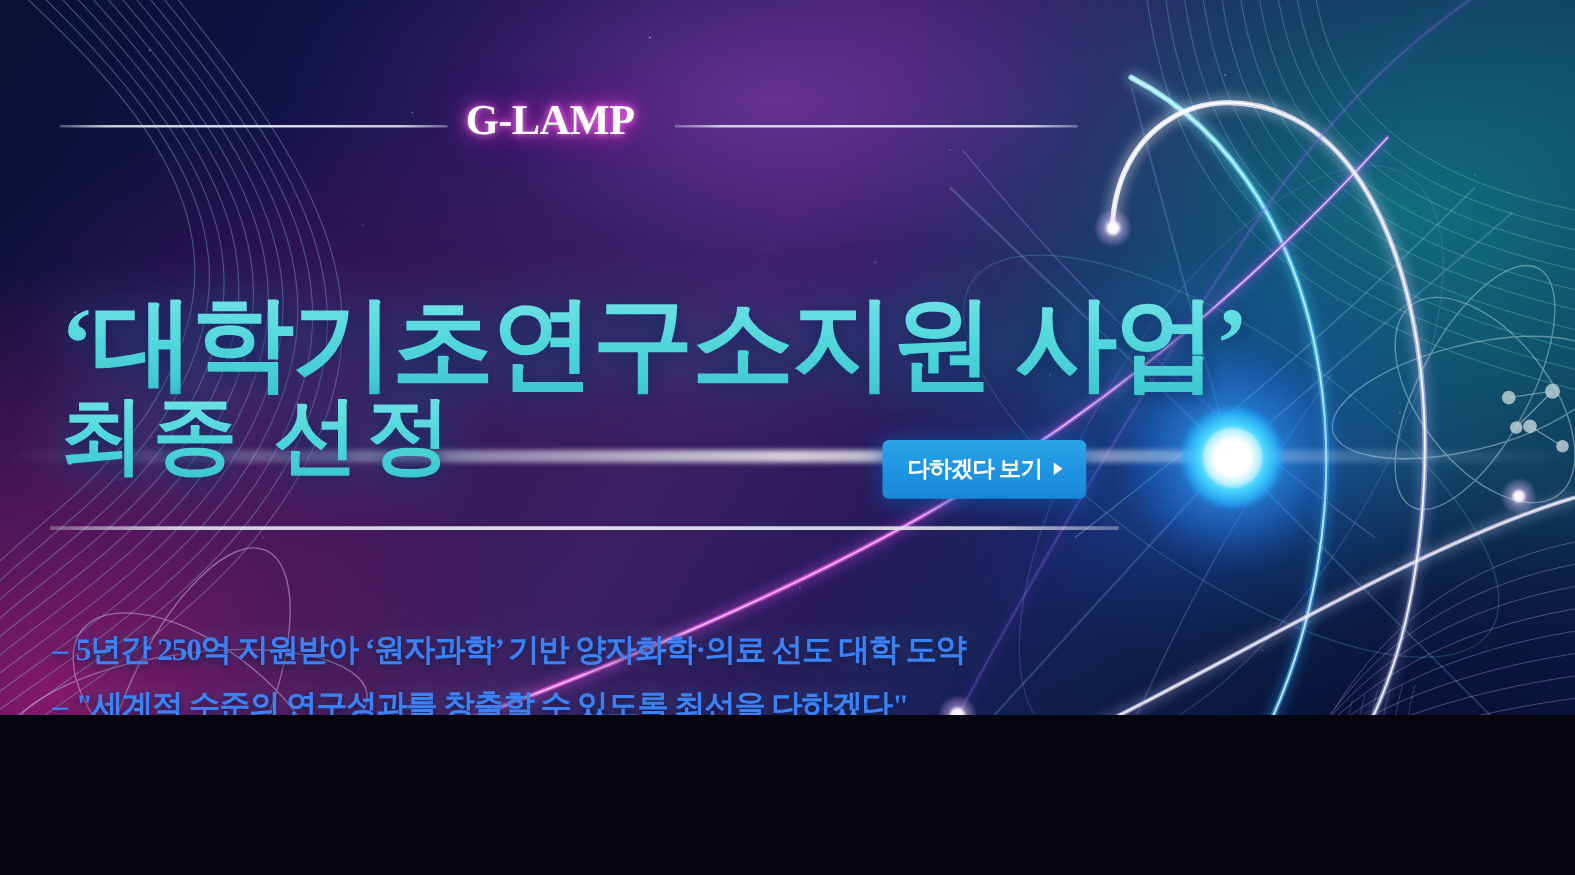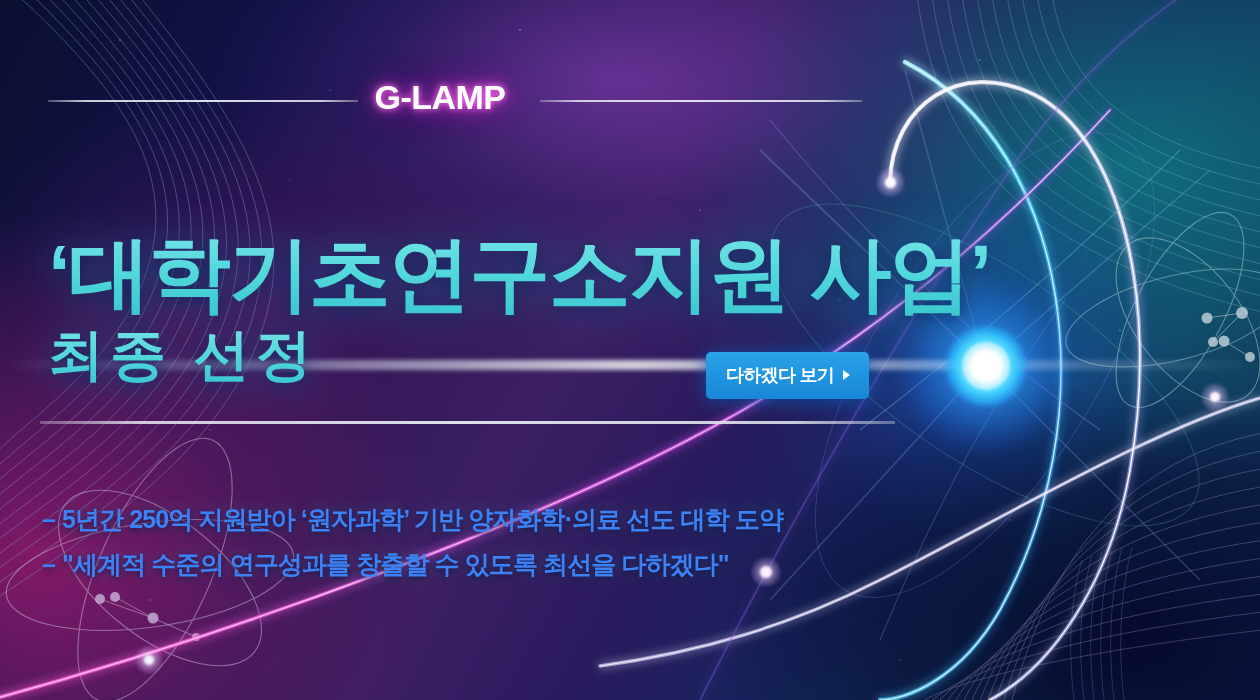--- a/index.html
+++ b/index.html
@@ -1,23 +1,23 @@
 <!DOCTYPE html>
 <html lang="ko"><head>
 <meta charset="utf-8">
 <title>G-LAMP Banner</title>
 <style>
   html,body{margin:0;padding:0;background:#05050f;}
   *{box-sizing:border-box;}
   #banner{
     position:relative;
     width:1260px;
-    height:700px;
+    height:572px;
     overflow:hidden;
-    font-family:Liberation Sans, sans-serif;
+    font-family:Liberation Serif, serif;
     background:#0b0a2a;
     user-select:none;
   }
 
   
   .bg-layer{position:absolute;inset:0;pointer-events:none;}
 
   
   .bg-base{
     background:
@@ -149,21 +149,21 @@
   .headline{
     position:absolute;left:48px;
     font-weight:900;letter-spacing:-2px;white-space:nowrap;
     color:#4fd6db;
     background:linear-gradient(180deg,#7ce6ea 0%,#4fd6db 52%,#35c2cb 100%);
     -webkit-background-clip:text;background-clip:text;-webkit-text-fill-color:transparent;
     filter:drop-shadow(0 3px 10px rgba(10,30,90,.85)) drop-shadow(0 0 22px rgba(60,190,220,.30));
     margin-top:27px;
   }
   .headline-1{top:193px;font-size:82px;}
-  .headline-2{top:291px;font-size:56px;letter-spacing:6px;}
+  .headline-2{top:276px;font-size:68px;letter-spacing:6px;}
 
   .cta{
     position:absolute;left:706px;top:352px;
     display:inline-flex;align-items:center;gap:9px;
     padding:11px 19px 12px 20px;
     background:linear-gradient(180deg,#2aa3e8 0%,#1f93e0 55%,#1a86d6 100%);
     border:none;border-radius:5px;
     color:#ffffff;font-size:18px;font-weight:800;letter-spacing:-.7px;
     box-shadow:0 3px 14px rgba(10,70,150,.55),0 0 22px rgba(30,140,235,.32);
     cursor:pointer;font-family:inherit;

